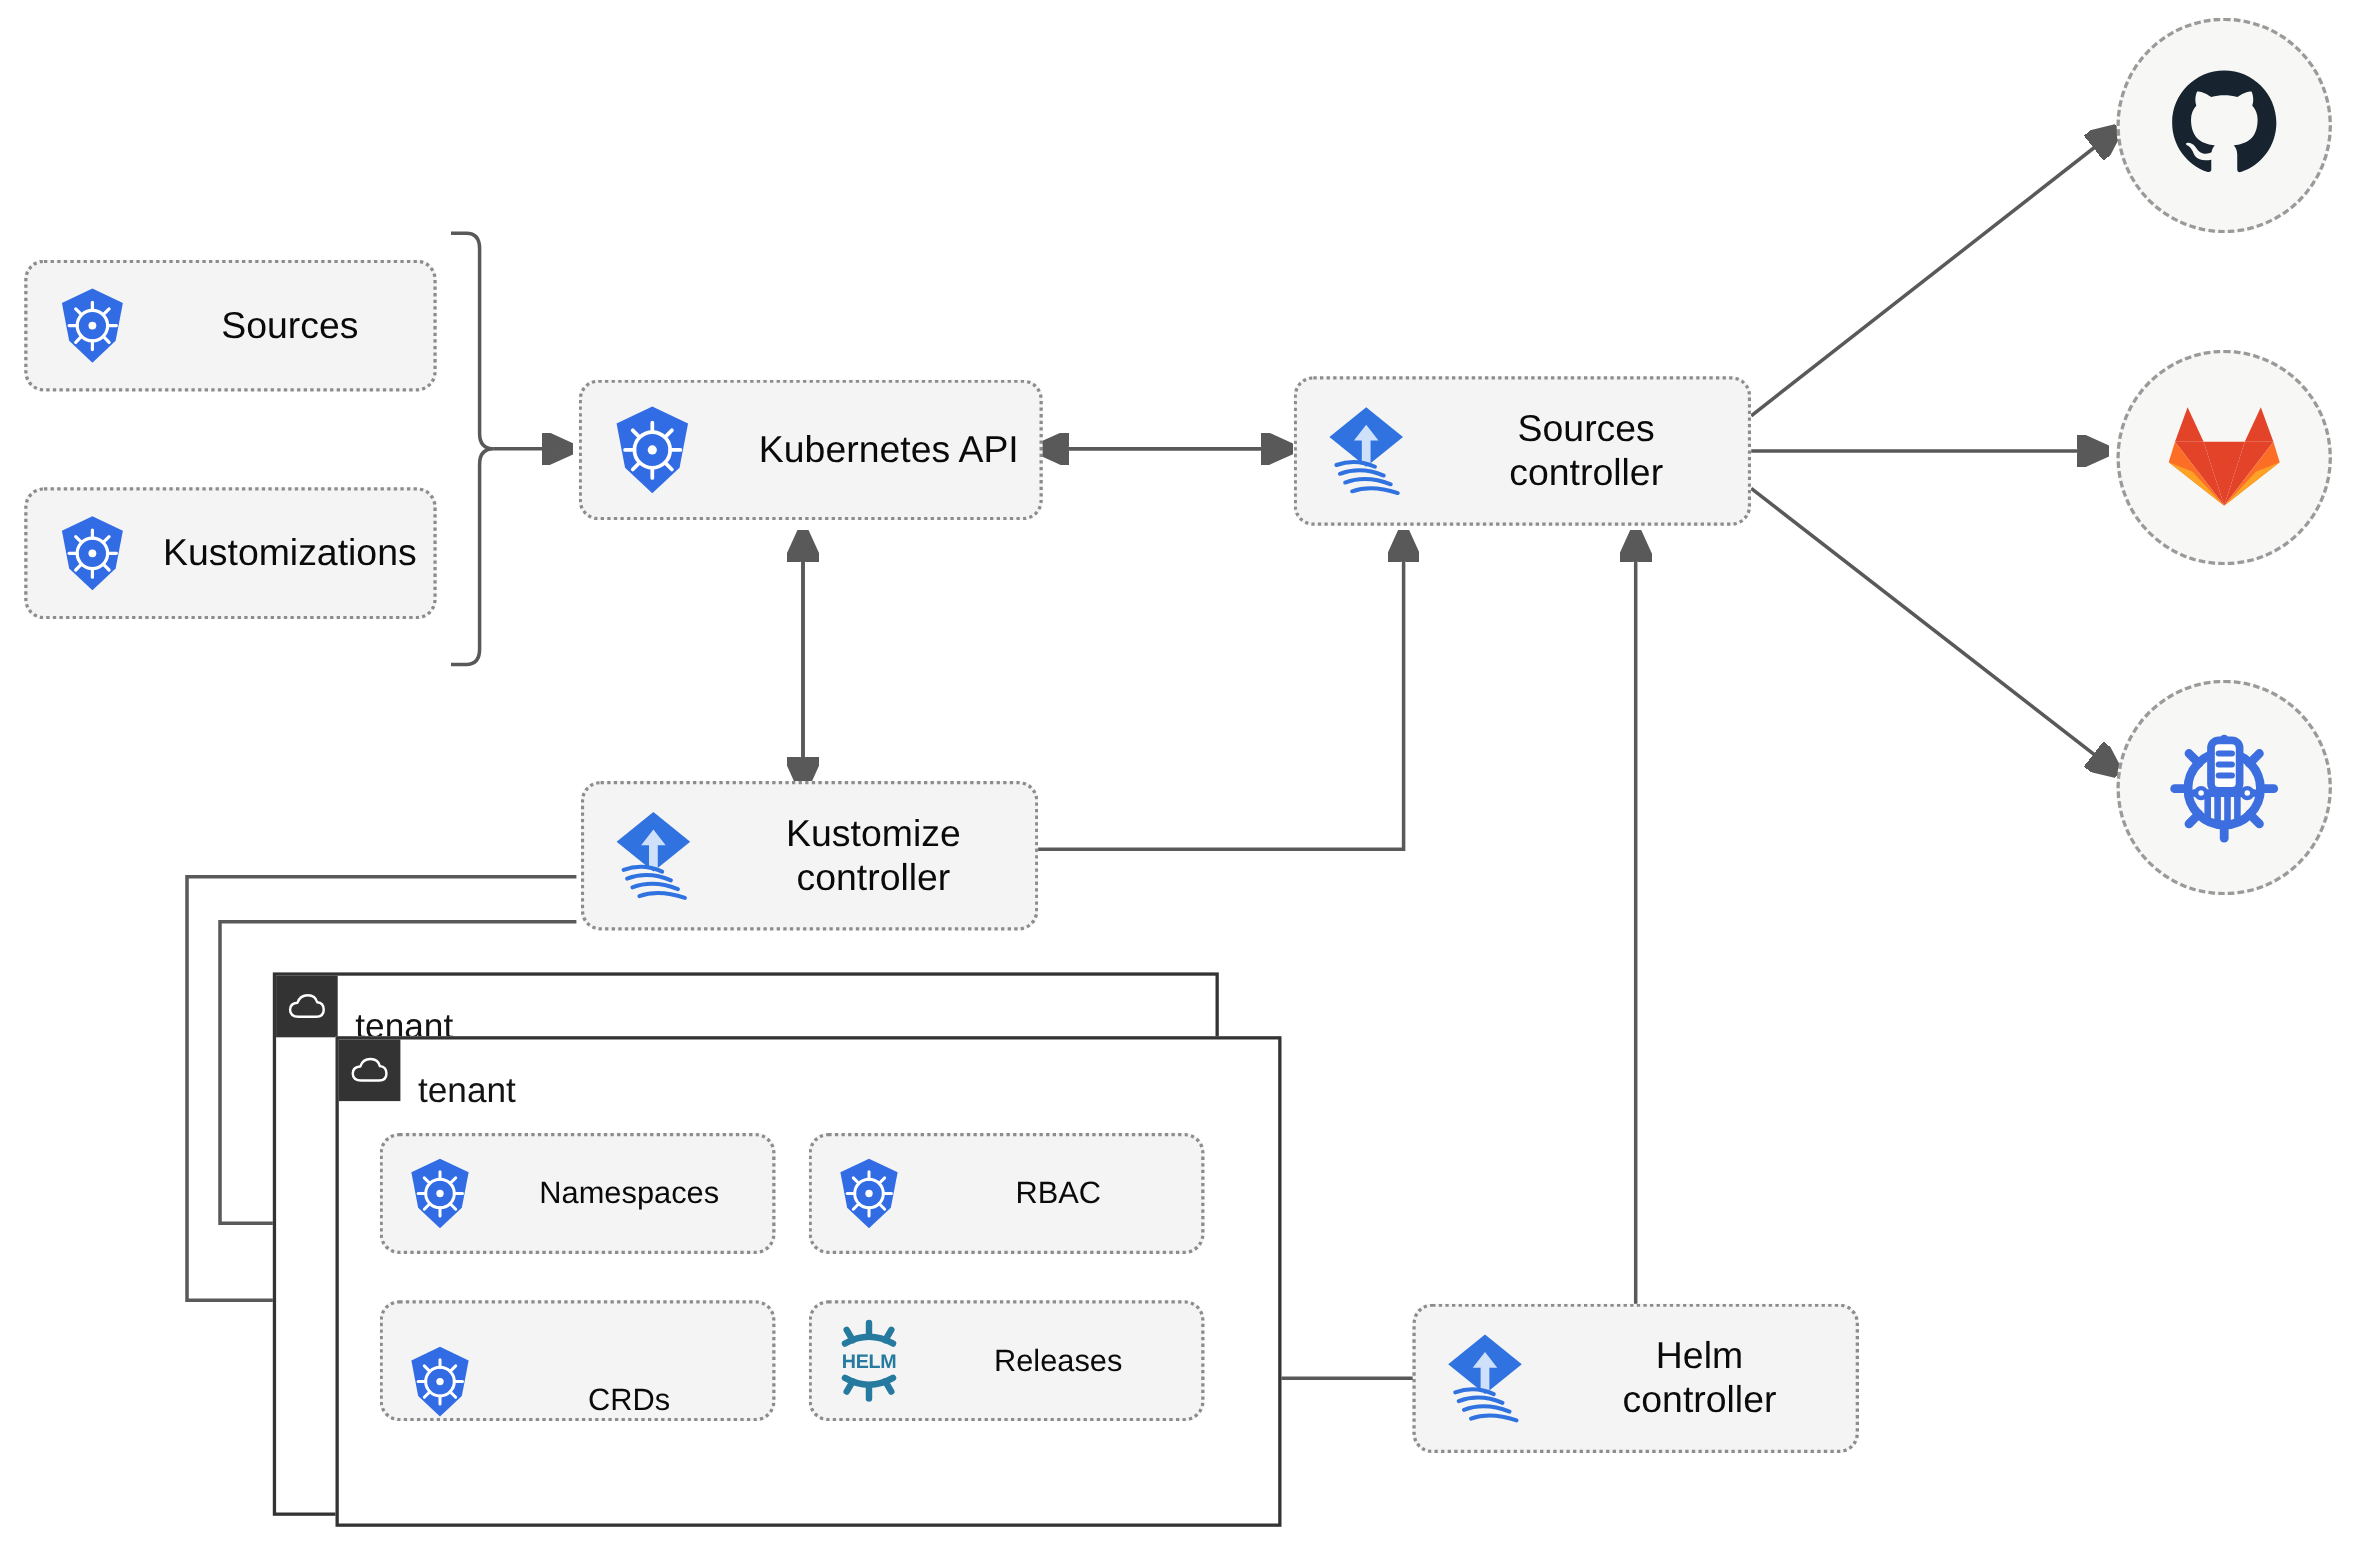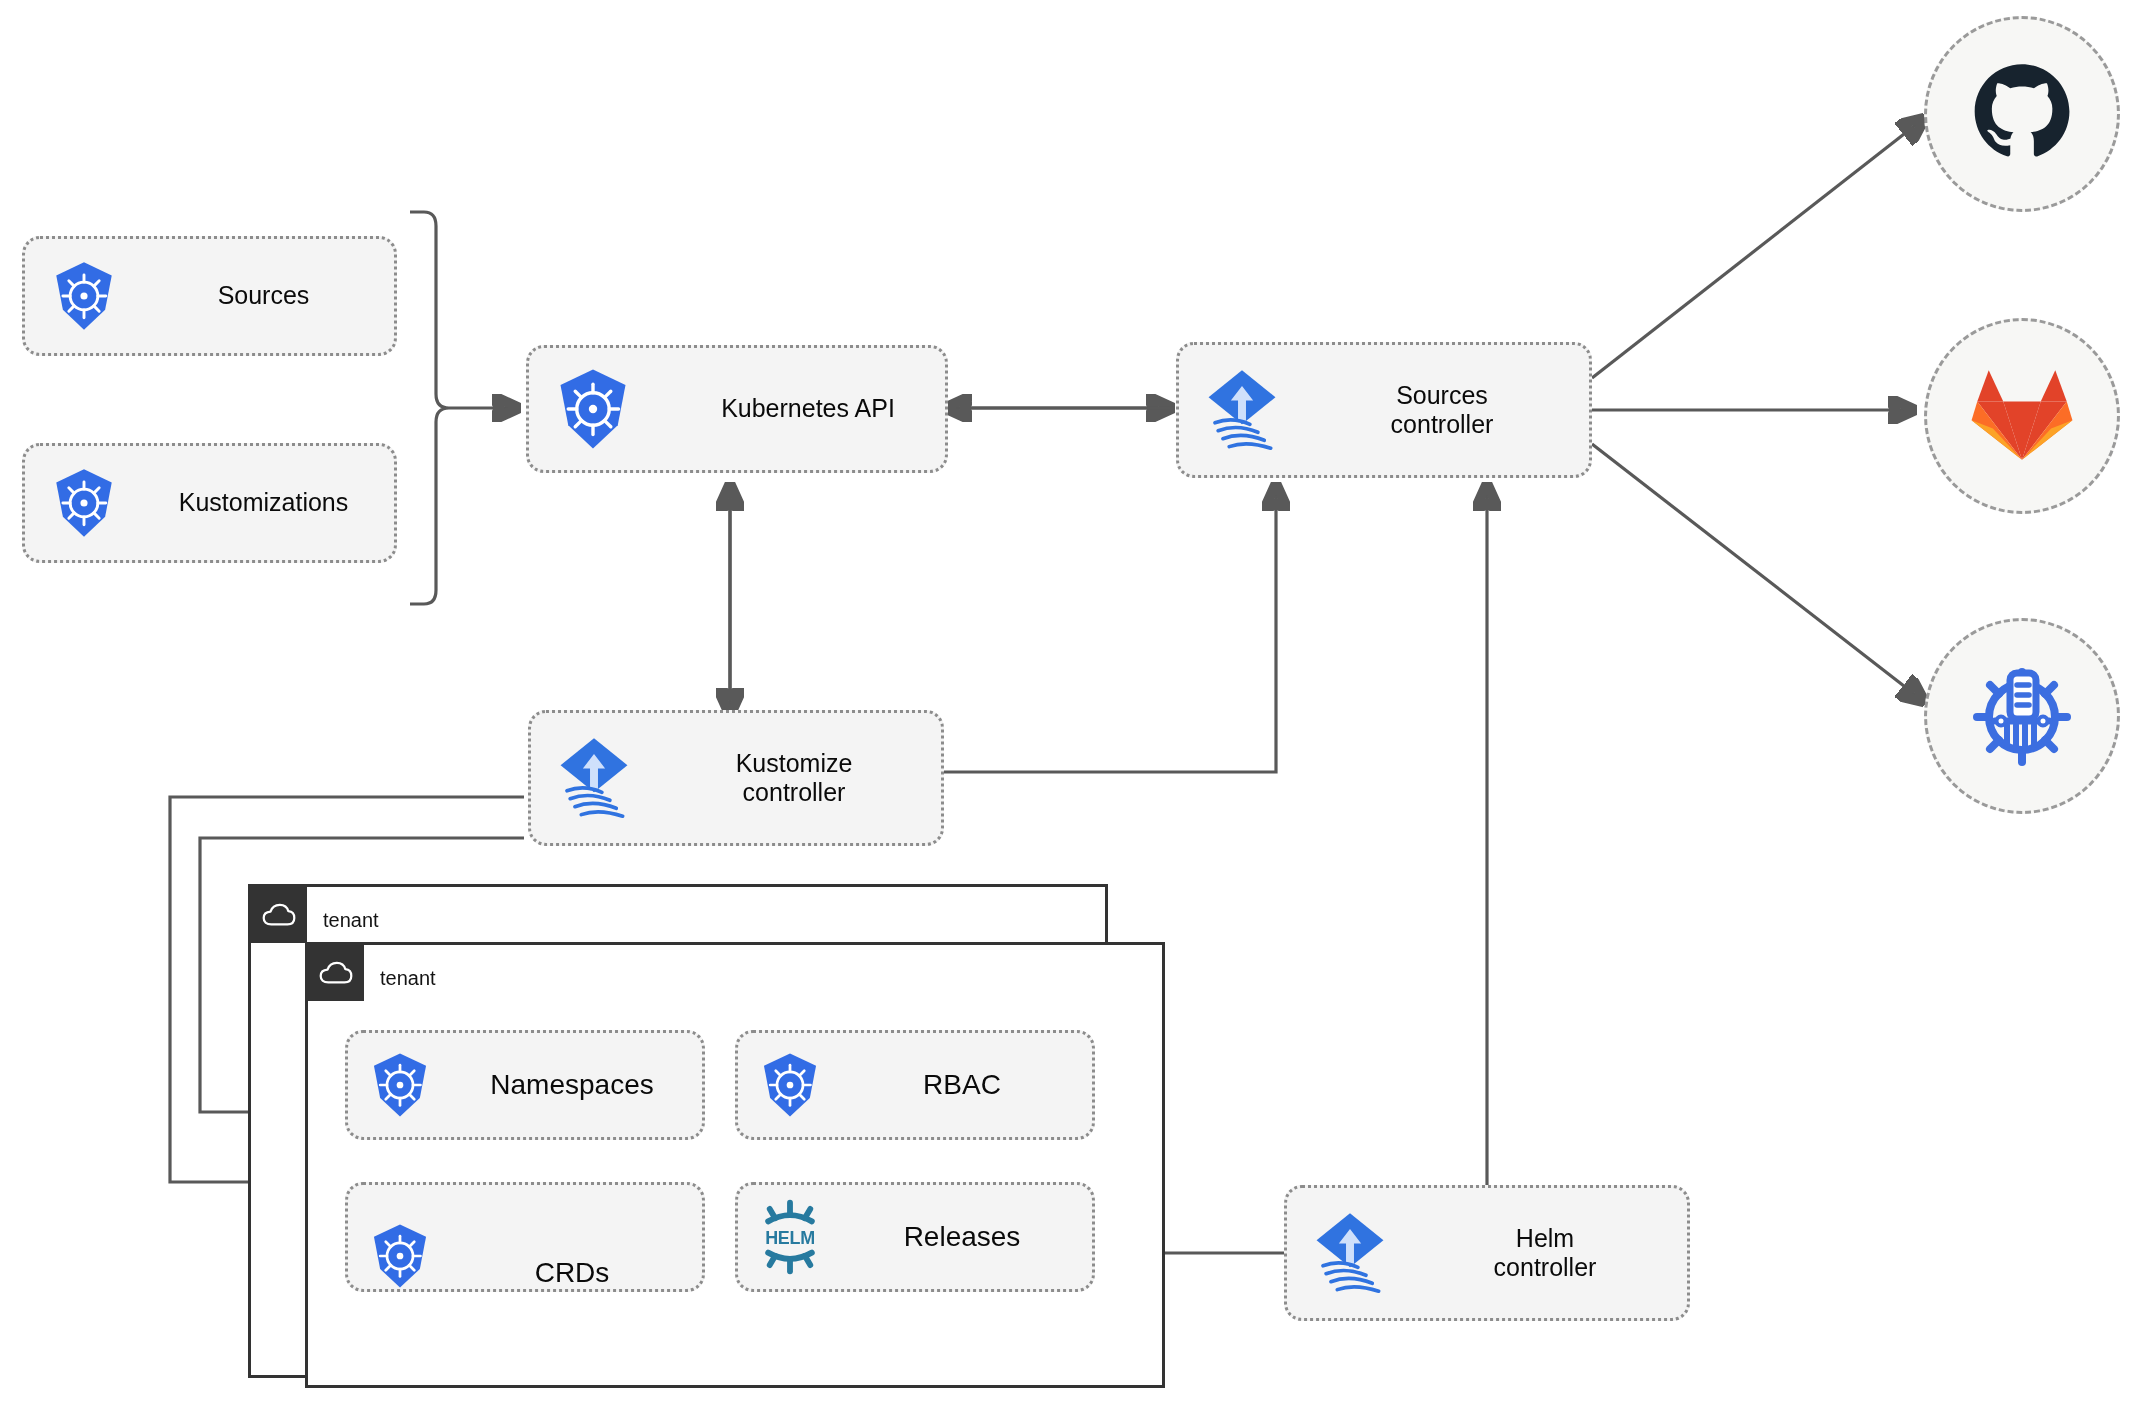--- a/index.html
+++ b/index.html
@@ -14,21 +14,21 @@
     border-radius:18px;
     display:flex;
     align-items:center;
     box-sizing:border-box;
   }
   .node .ico{flex:0 0 auto;display:flex;align-items:center;justify-content:center;}
   .node .lbl{
     flex:1 1 auto;
     text-align:center;
     color:#0a0a0a;
-    font-size:25px;
+    font-size:34px;
     line-height:1.18;
     white-space:pre-line;
     padding-right:10px;
   }
   .node.small .lbl{font-size:28px;}
 
   
   .circ{
     position:absolute;
     border:3px dashed #9a9a9a;
@@ -46,23 +46,23 @@
     box-sizing:border-box;
   }
   .tenant .bar{
     position:absolute;top:0;left:0;
     height:56px;
     background:#333333;
     width:56px;
     display:flex;align-items:center;justify-content:center;
   }
   .tenant .tname{
-    position:absolute;top:5px;left:72px;height:56px;
+    position:absolute;top:18px;left:72px;height:56px;
     display:flex;align-items:center;
-    font-size:20px;color:#141414;
+    font-size:32px;color:#141414;
   }
 
   svg.wires{position:absolute;left:0;top:0;width:2144px;height:1407px;pointer-events:none;}
   svg.wires line,svg.wires path,svg.wires polyline{fill:none;stroke:#595959;stroke-width:3.2;}
   .brace{fill:none;stroke:#4a4a4a;stroke-width:3.4;}
 </style>
 </head>
 <body>
 
 <div id="stage">

